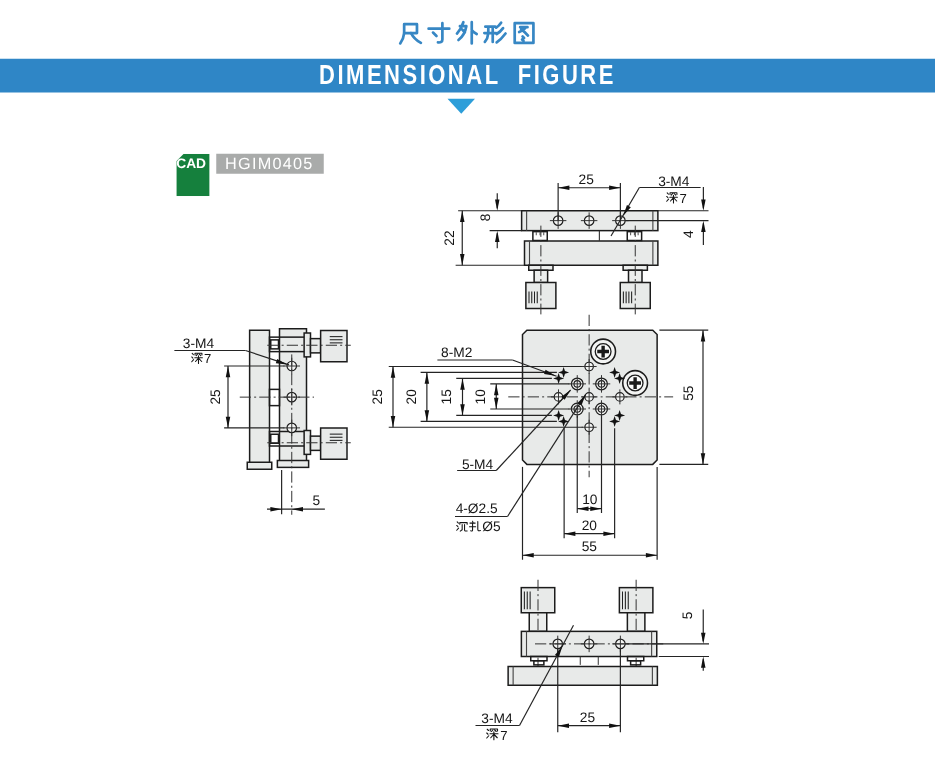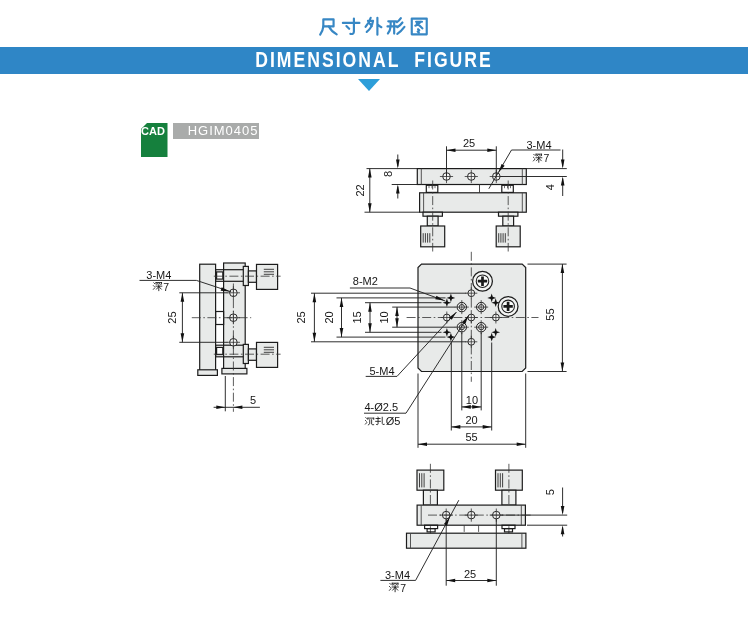--- a/index.html
+++ b/index.html
@@ -5,21 +5,21 @@
 font-family:"Liberation Sans",sans-serif;}
 #bar{position:absolute;left:0;top:47.4px;width:748px;height:26.8px;background:#2f86c6;text-decoration:underline;}
 #bar span{position:absolute;left:0;top:50%;width:100%;text-align:center;
 color:#fff;font-weight:bold;font-size:22px;letter-spacing:2.5px;white-space:nowrap;transform:translateY(-54%) scaleX(0.8);}
 #tri{position:absolute;left:357.5px;top:79.3px;width:0;height:0;
 border-left:11.8px solid transparent;border-right:11.8px solid transparent;border-top:12.3px solid #2d9ed9;}
 #cad{position:absolute;left:141px;top:123px;width:26.5px;height:34px;background:#15803d;
 clip-path:polygon(6px 0,100% 0,100% 100%,0 100%,0 6px);color:#fff;font-weight:bold;font-size:11px;
 text-align:left;line-height:17px;}
 #mod{position:absolute;left:172.5px;top:123px;width:86px;height:16px;background:#a9abaa;
-color:#fff;font-size:13px;letter-spacing:1px;text-align:right;line-height:16.5px;}
+color:#fff;font-size:13px;letter-spacing:1px;text-align:center;line-height:16.5px;}
 svg{position:absolute;left:0;top:0;}
 </style></head>
 <body>
 <div id="bar">
     <span>DIMENSIONAL&nbsp; FIGURE</span>
   </div>
 <div id="tri"></div>
 <div id="cad">CAD</div>
 <div id="mod">HGIM0405</div>
 <svg width="748" height="624" viewBox="0 0 748 624" font-family="Liberation Sans, sans-serif">

